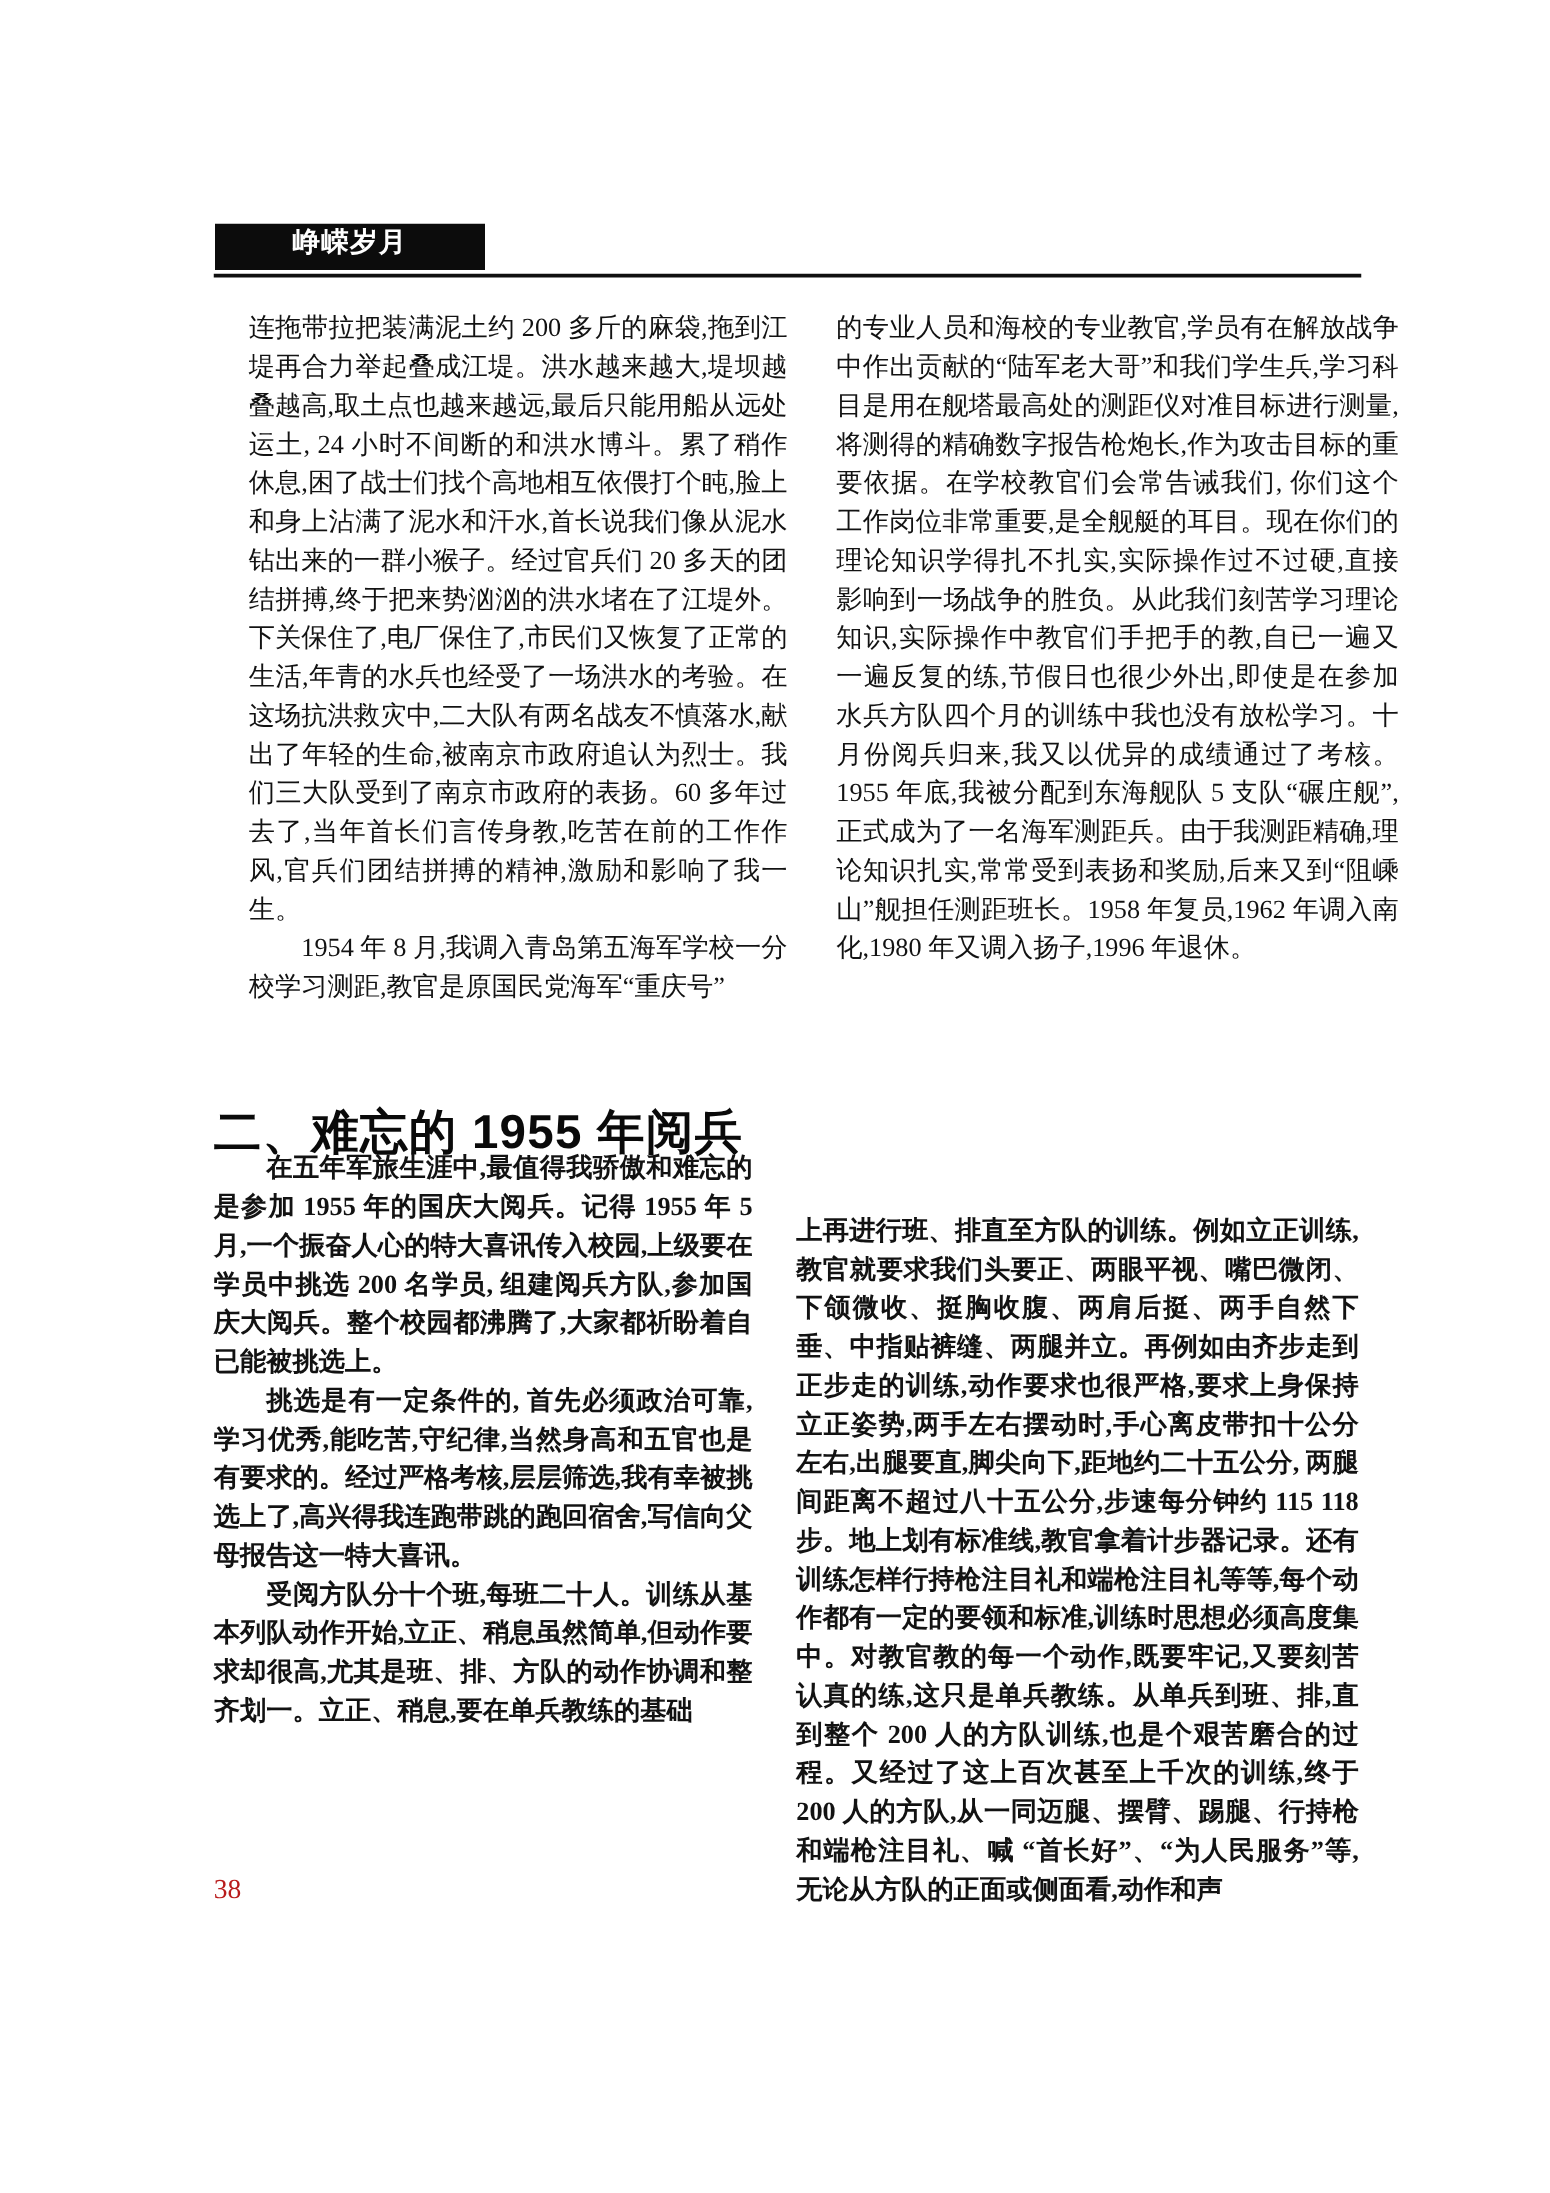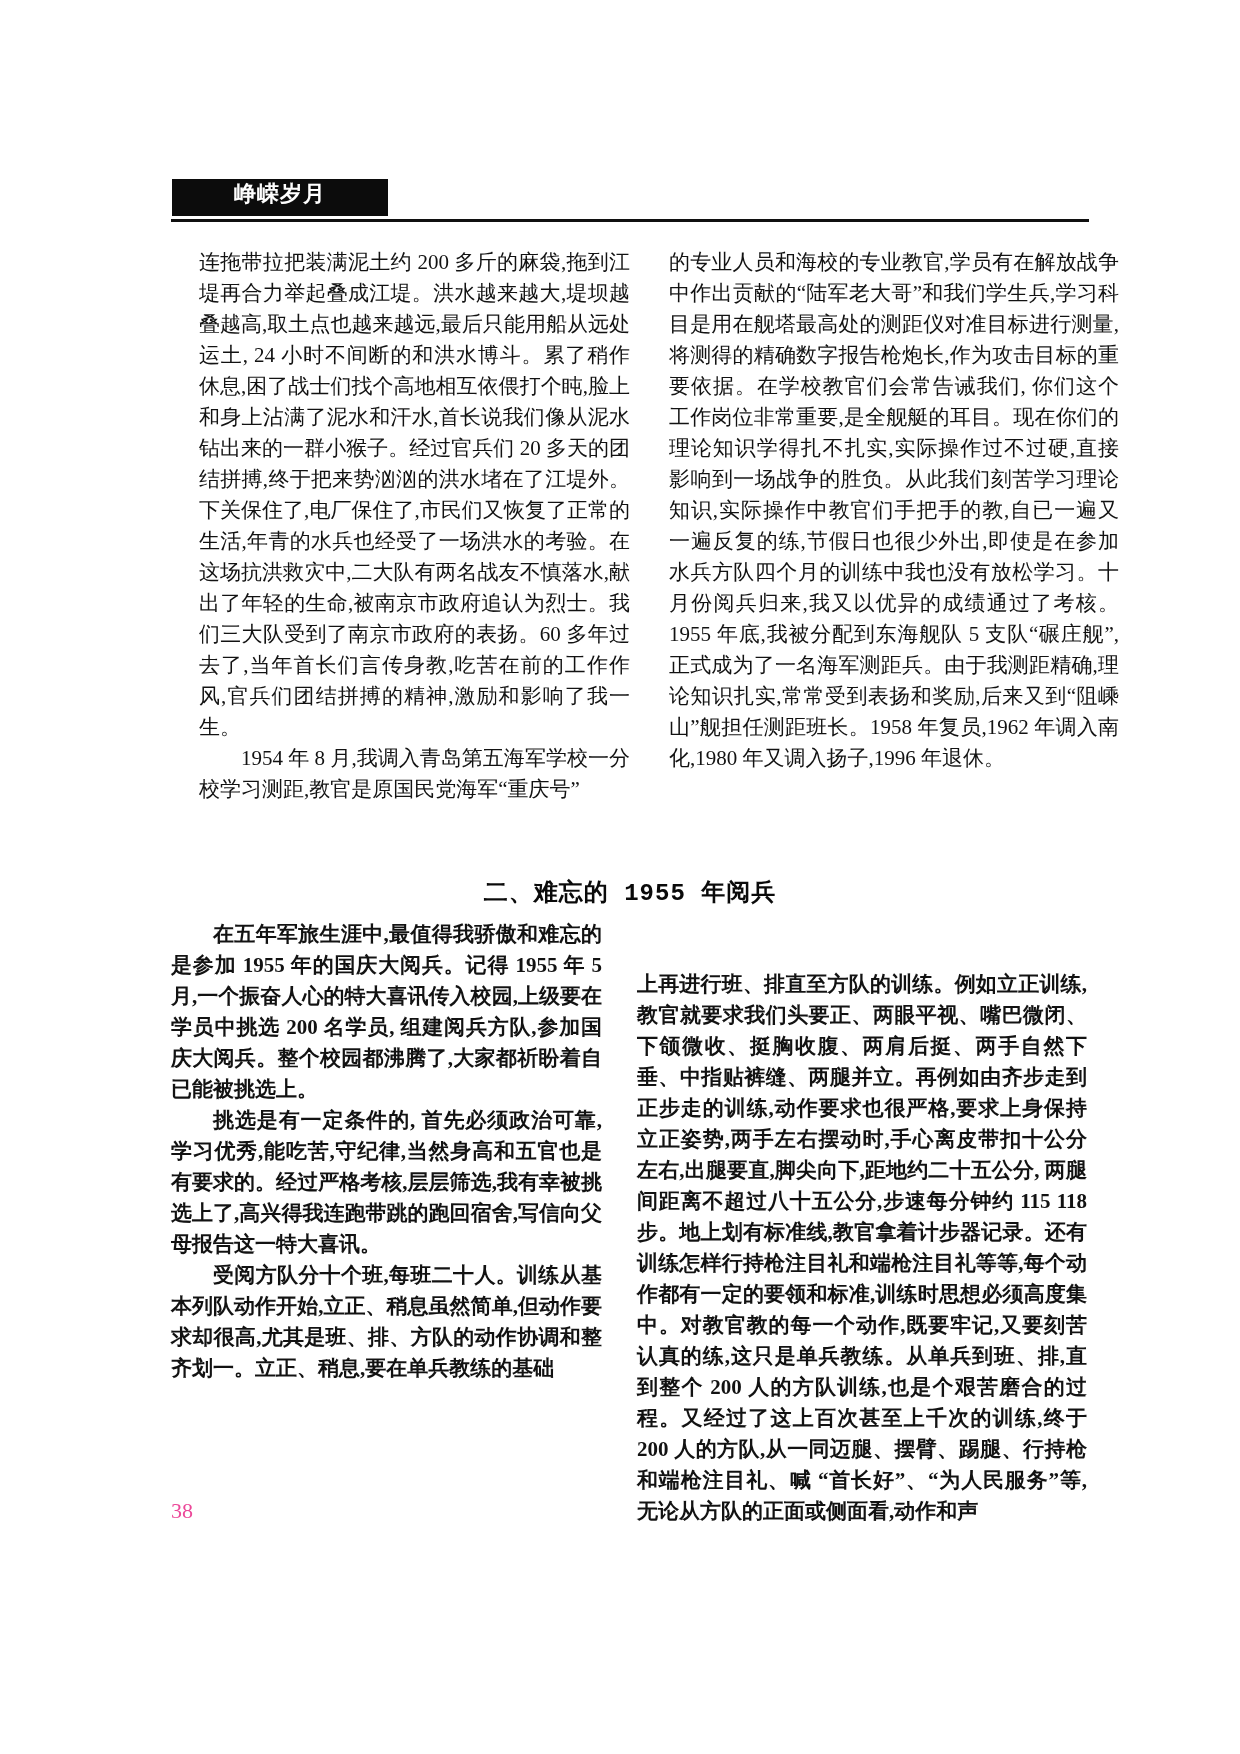--- a/index.html
+++ b/index.html
@@ -54,34 +54,33 @@
   }
   #upper-left  { left: 171px; top: 247px; width: 431px; margin-left: 28px; }
   #upper-right { left: 637px; top: 247px; width: 450px; margin-left: 32px; }
   #lower-left  { left: 171px; top: 919px; width: 431px; font-weight: bold; }
   #lower-right { left: 637px; top: 969px; width: 450px; font-weight: bold; }
   .section-heading {
     position: absolute;
     left: 171px;
     top: 849px;
     width: 918px;
-    text-align: center;
-    font-family: Liberation Mono, monospace;
+    font-family: Liberation Sans, sans-serif;
     font-weight: bold;
-    font-size: 24px;
+    font-size: 38px;
     line-height: 50px;
     color: #0a0a0a;
     letter-spacing: 1px;
   }
   .page-number {
     position: absolute;
     left: 171px;
     top: 1498px;
     font-size: 22px;
-    color: #ec4899;
+    color: #b91c1c;
   }
 </style>
 </head>
 <body>
 
 <div class="badge">
   <span>峥嵘岁月</span>
 </div>
 
 <div class="rule"></div>

